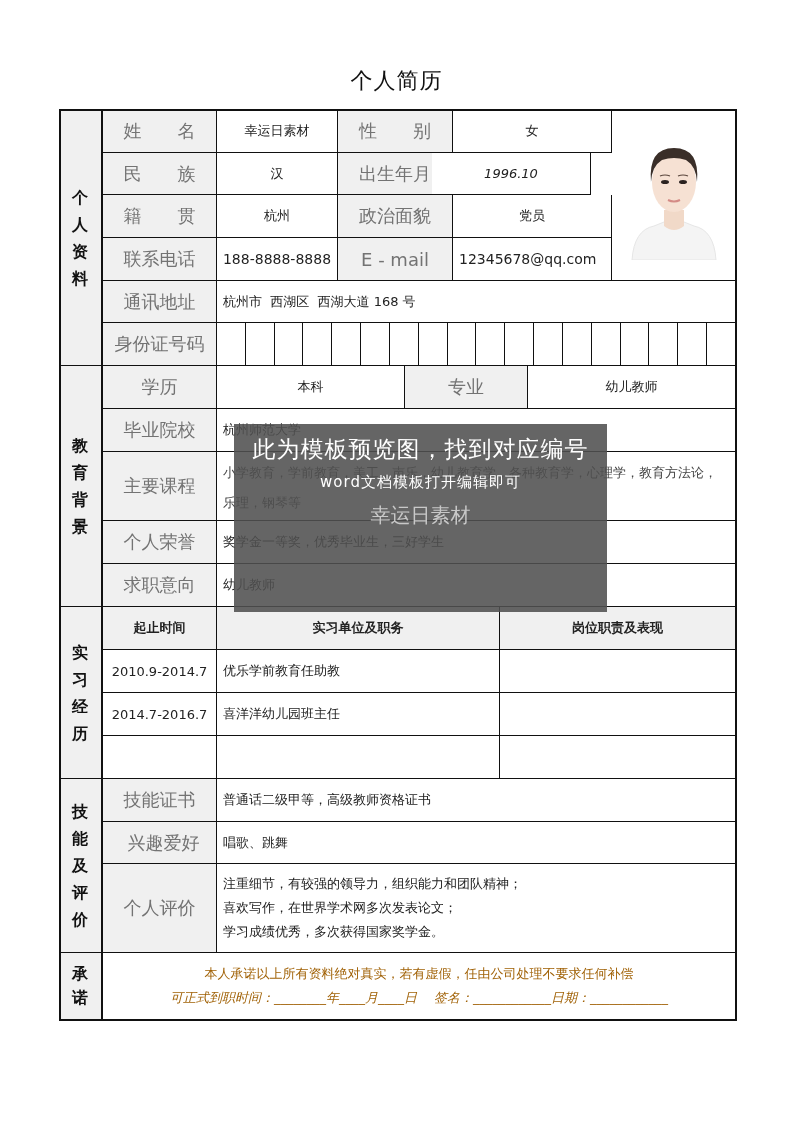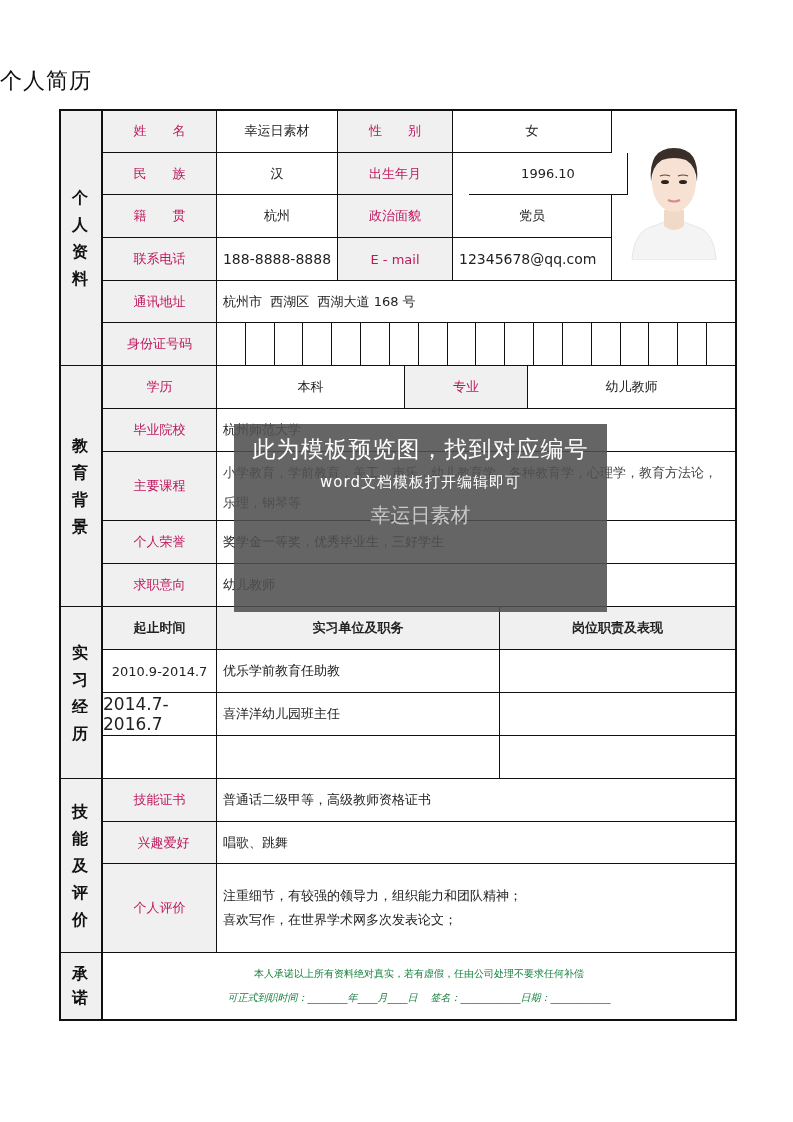--- a/index.html
+++ b/index.html
@@ -1,41 +1,41 @@
 <!DOCTYPE html>
 <html><head>
   <meta charset="utf-8">
   <style>
     * { box-sizing: border-box; margin: 0; padding: 0; }
     html, body { width: 793px; height: 1122px; background: #ffffff; overflow: hidden; }
     body { position: relative; font-family: "DejaVu Sans", "Liberation Sans", sans-serif; color: #222; }
     .title {
-      position: absolute; left: 0; width: 793px; top: 66px; 
+      position: absolute; left: 0; width: 793px; top: 66px; text-align: center;
       font-size: 22px; color: #111; letter-spacing: 1px;
     }
     .cell {
       position: absolute; display: flex; align-items: center; justify-content: center;
       border-right: 1px solid #111; border-bottom: 1px solid #111;
       font-size: 14px; color: #222; background: #fff; overflow: hidden;
     }
-    .lbl { background: #f0f0f0; font-size: 13px; color: #be185d; }
+    .lbl { background: #f0f0f0; font-size: 18px; color: #737373; }
     .sect {
       background: #f0f0f0; font-size: 16px; font-weight: bold; color: #111;
       flex-direction: column; line-height: 27px; border-right: 2px solid #111;
     }
     .left { justify-content: flex-start; padding-left: 6px; font-size: 13px; }
     .val-sm { font-size: 13px; }
     .hdr { background: #f0f0f0; font-weight: bold; font-size: 13px; }
     .frame { position: absolute; left: 59px; top: 109px; width: 678px; height: 912px; border: 2px solid #111; pointer-events: none; }
     .hline { position: absolute; left: 59px; width: 678px; height: 2px; background: #111; }
     .photo { background: #fff; }
     .photo-svg { width: 100px; height: 130px; }
     .multi { flex-direction: column; align-items: flex-start; justify-content: center; padding-left: 6px; font-size: 13px; line-height: 24px; }
     .courses { align-items: flex-start; padding: 6px 6px 0 6px; font-size: 13px; line-height: 30px; color: #444; text-align: left; display: block; }
-    .promise { flex-direction: column; font-size: 10px; line-height: 24px; color: #15803d; }
+    .promise { flex-direction: column; font-size: 13px; line-height: 24px; color: #a16207; }
     .overlay {
       position: absolute; left: 234px; top: 424px; width: 373px; height: 188px;
       background: rgba(80,80,80,0.88); display: flex; flex-direction: column; align-items: center;
       color: #fff;
     }
     .ov1 { font-size: 32px; font-weight: bold; margin-top: 14px; letter-spacing: 4px; font-family: "DejaVu Serif", serif; }
     .ov2 { font-size: 23px; margin-top: 10px; letter-spacing: 1px; }
     .ov3 { font-size: 15px; margin-top: 8px; letter-spacing: 1px; }
     .ov4 { font-size: 20px; margin-top: 10px; color: #c8c8c8; }
   </style>
@@ -68,21 +68,21 @@
     <ellipse cx="59" cy="52" rx="4" ry="2" fill="#2b2220"></ellipse>
     <path d="M36 46 Q41 44 46 46" stroke="#5a463c" stroke-width="1.2" fill="none"></path>
     <path d="M54 46 Q59 44 64 46" stroke="#5a463c" stroke-width="1.2" fill="none"></path>
     <path d="M44 70 Q50 73 56 70" stroke="#d48b86" stroke-width="2" fill="none"></path>
   </svg>
 </div>
 
 <div class="cell lbl" style="left:103px;top:153px;width:114px;height:42px;">民　　族</div>
 <div class="cell val-sm" style="left:217px;top:153px;width:121px;height:42px;">汉</div>
 <div class="cell lbl" style="left:338px;top:153px;width:115px;height:42px;">出生年月</div>
-<div class="cell val-sm" style="left:469px;top:153px;width:159px;height:42px;">1996.10</div>
+<div class="cell val-sm" style="left:432px;top:153px;width:159px;height:42px;font-style:italic;">1996.10</div>
 
 <div class="cell lbl" style="left:103px;top:195px;width:114px;height:43px;">籍　　贯</div>
 <div class="cell val-sm" style="left:217px;top:195px;width:121px;height:43px;">杭州</div>
 <div class="cell lbl" style="left:338px;top:195px;width:115px;height:43px;">政治面貌</div>
 <div class="cell val-sm" style="left:453px;top:195px;width:159px;height:43px;">党员</div>
 
 <div class="cell lbl" style="left:103px;top:238px;width:114px;height:43px;">联系电话</div>
 <div class="cell" style="left:217px;top:238px;width:121px;height:43px;font-size:14px;">188-8888-8888</div>
 <div class="cell lbl" style="left:338px;top:238px;width:115px;height:43px;">E - mail</div>
 <div class="cell left" style="left:453px;top:238px;width:159px;height:43px;font-size:14px;">12345678@qq.com</div>
@@ -150,21 +150,21 @@
     </span>
 </div>
 <div class="cell hdr" style="left:103px;top:607px;width:114px;height:43px;">起止时间</div>
 <div class="cell hdr" style="left:217px;top:607px;width:283px;height:43px;">实习单位及职务</div>
 <div class="cell hdr" style="left:500px;top:607px;width:236px;height:43px;">岗位职责及表现</div>
 
 <div class="cell" style="left:103px;top:650px;width:114px;height:43px;font-size:13px;">2010.9-2014.7</div>
 <div class="cell left" style="left:217px;top:650px;width:283px;height:43px;">优乐学前教育任助教</div>
 <div class="cell" style="left:500px;top:650px;width:236px;height:43px;"></div>
 
-<div class="cell" style="left:103px;top:693px;width:114px;height:43px;font-size:17px;">2014.7-2016.7</div>
+<div class="cell" style="left:103px;top:693px;width:114px;height:43px;font-size:13px;">2014.7-2016.7</div>
 <div class="cell left" style="left:217px;top:693px;width:283px;height:43px;">喜洋洋幼儿园班主任</div>
 <div class="cell" style="left:500px;top:693px;width:236px;height:43px;"></div>
 
 <div class="cell" style="left:103px;top:736px;width:114px;height:43px;"></div>
 <div class="cell left" style="left:217px;top:736px;width:283px;height:43px;"></div>
 <div class="cell" style="left:500px;top:736px;width:236px;height:43px;"></div>
 
 <div class="hline" style="top:778px;"></div>
 
 <div class="cell sect" style="left:59px;top:779px;width:44px;height:174px;">
@@ -179,20 +179,21 @@
 <div class="cell lbl" style="left:103px;top:779px;width:114px;height:43px;">技能证书</div>
 <div class="cell left" style="left:217px;top:779px;width:519px;height:43px;">普通话二级甲等，高级教师资格证书</div>
 
 <div class="cell lbl" style="left:103px;top:822px;width:114px;height:42px;padding-left:8px;">兴趣爱好</div>
 <div class="cell left" style="left:217px;top:822px;width:519px;height:42px;">唱歌、跳舞</div>
 
 <div class="cell lbl" style="left:103px;top:864px;width:114px;height:89px;font-family:Liberation Serif, serif;">个人评价</div>
 <div class="cell multi" style="left:217px;top:864px;width:519px;height:89px;">
   <span>注重细节，有较强的领导力，组织能力和团队精神；</span>
   <span>喜欢写作，在世界学术网多次发表论文；</span>
+  <span>学习成绩优秀，多次获得国家奖学金。</span>
 </div>
 
 <div class="hline" style="top:952px;"></div>
 
 <div class="cell sect" style="left:59px;top:953px;width:44px;height:67px;line-height:24px;">
   <span id="sect-promise" style="display: flex; flex-direction: column; align-items: center;">
       <span>承</span>
       <span>诺</span>
     </span>
 </div>

